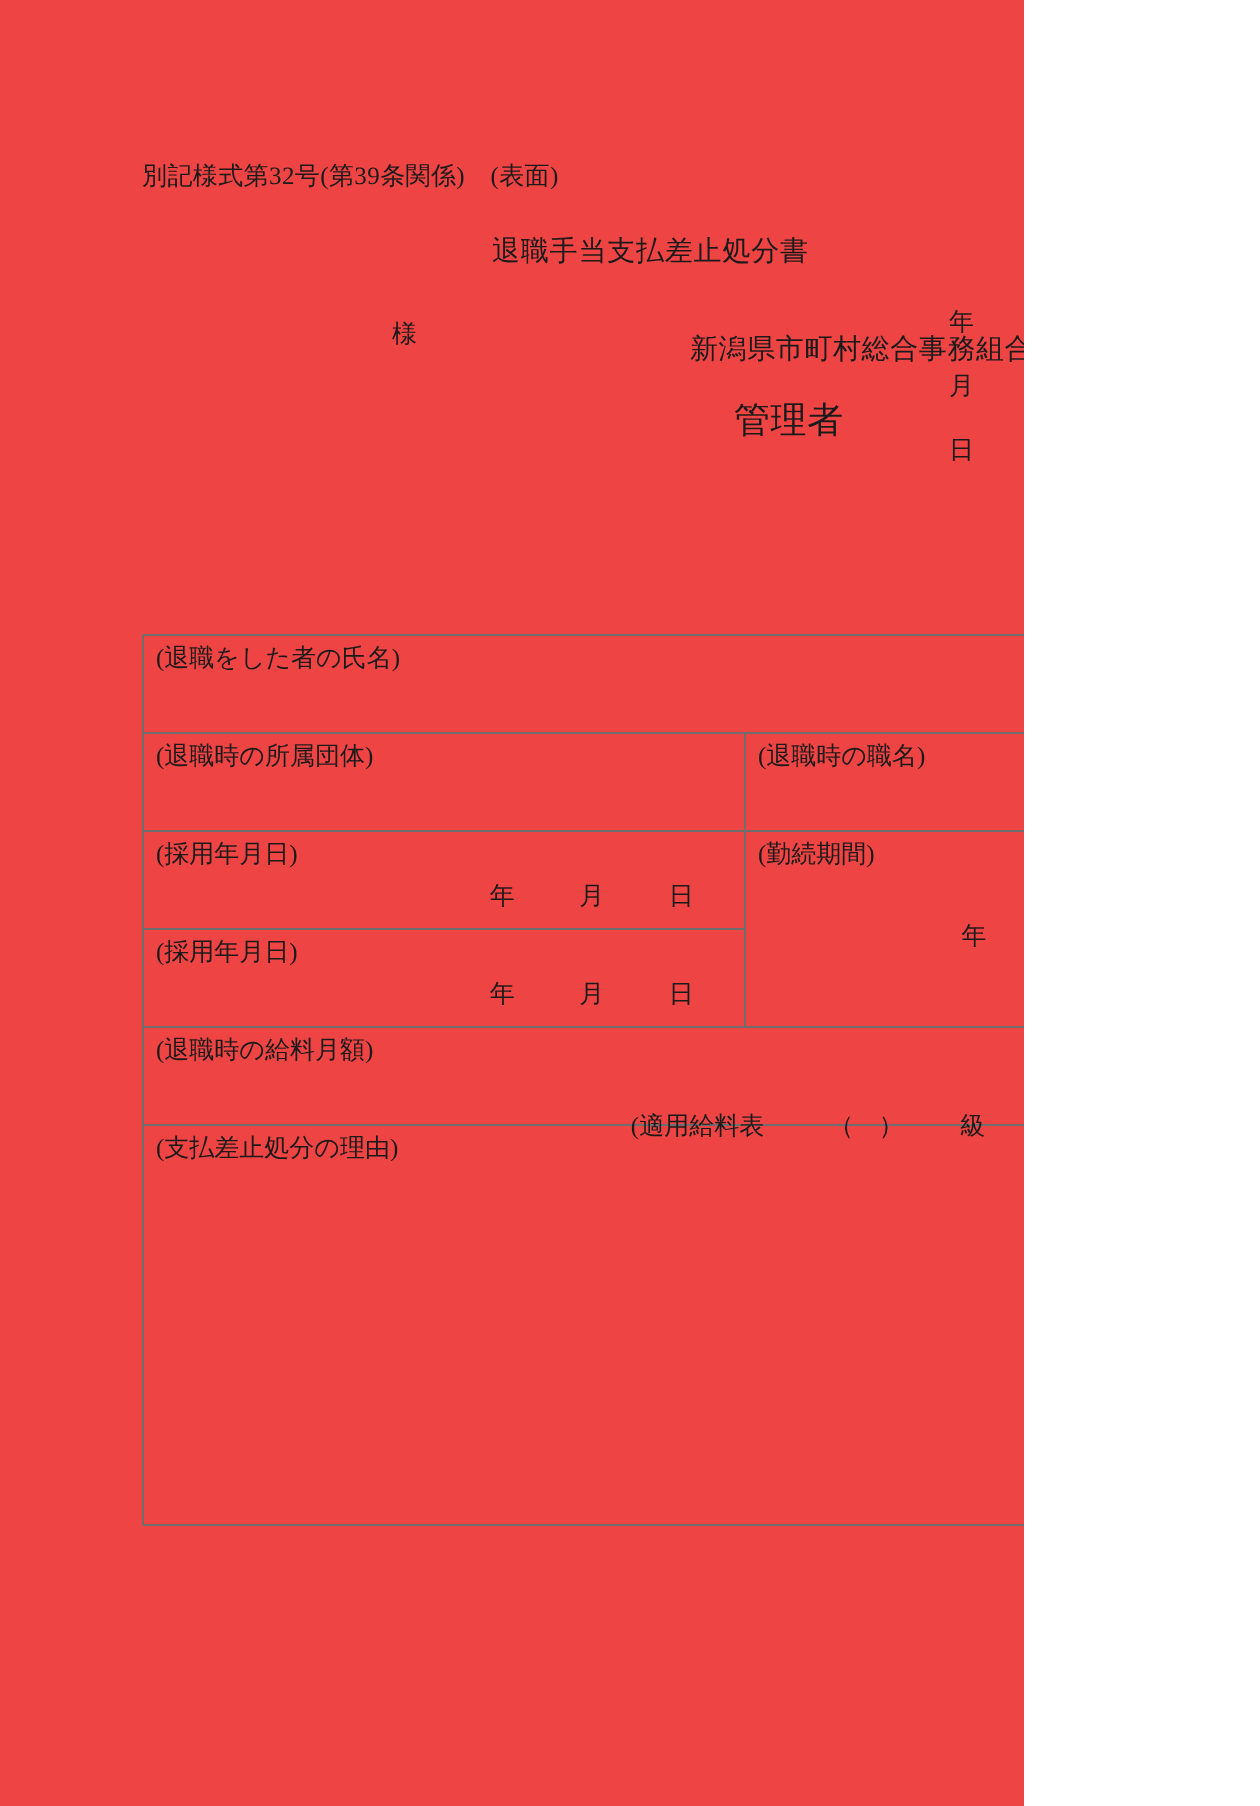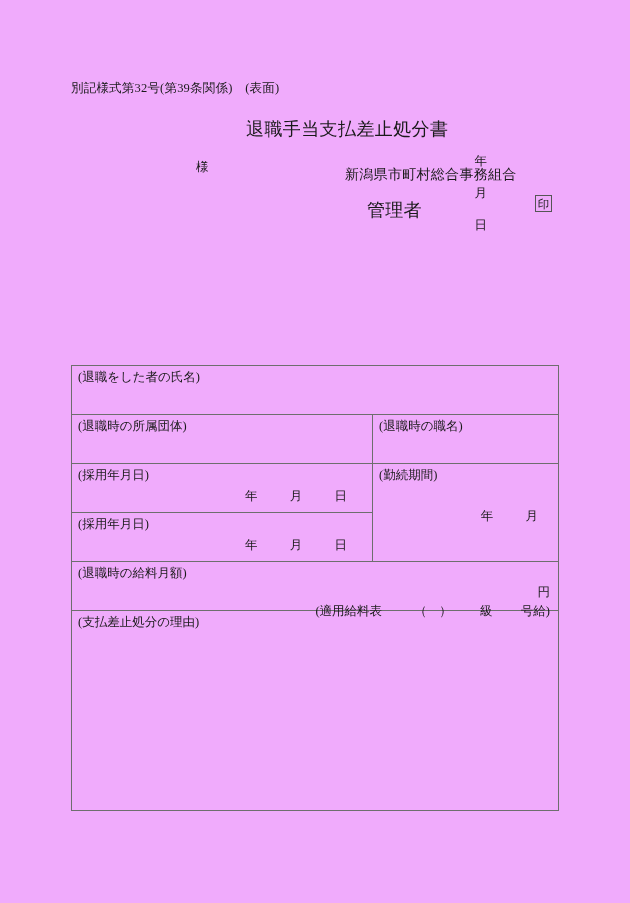--- a/index.html
+++ b/index.html
@@ -7,42 +7,42 @@
     margin: 0;
     padding: 0;
     background: #ffffff;
   }
   body {
     font-family: "Liberation Serif", "DejaVu Serif", serif;
     color: #1a1a1a;
   }
   #page {
     position: relative;
-    width: 630px;
+    width: 512px;
     height: 903px;
-    background: #f0abfc;
+    background: #ef4444;
     overflow: hidden;
   }
 
   
   .abs { position: absolute; white-space: pre; }
 
   
   #form-number {
     left: 71px;
     top: 80px;
     font-size: 12.5px;
     letter-spacing: 0.2px;
   }
 
   
   #doc-title {
     left: 246px;
     top: 117px;
-    font-size: 18px;
+    font-size: 14px;
     letter-spacing: 0.4px;
   }
 
   
   #issue-date {
     left: 462px;
     top: 138px;
     font-size: 12.5px;
   }
   #issue-date .seg { display: inline-block; }
@@ -94,21 +94,20 @@
   }
 
   
   #form-table {
     position: absolute;
     left: 71px;
     top: 317px;
     width: 487px;
     border-collapse: collapse;
     table-layout: fixed;
-    margin-top: 48px;
   }
   #form-table td {
     border: 1px solid #6e6e6e;
     vertical-align: top;
     padding: 4px 6px 0 6px;
     font-size: 12.5px;
     position: relative;
   }
   .cell-label {
     display: block;

